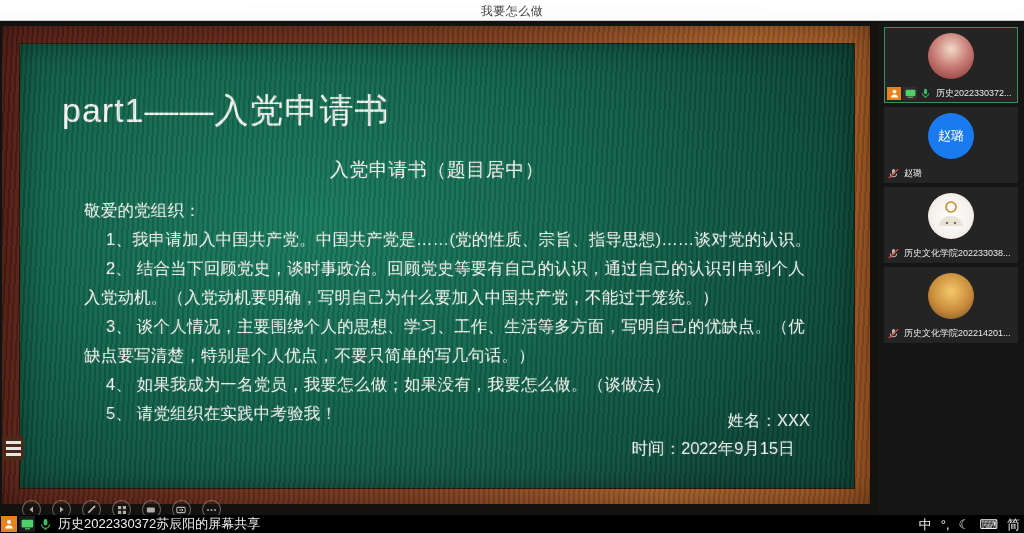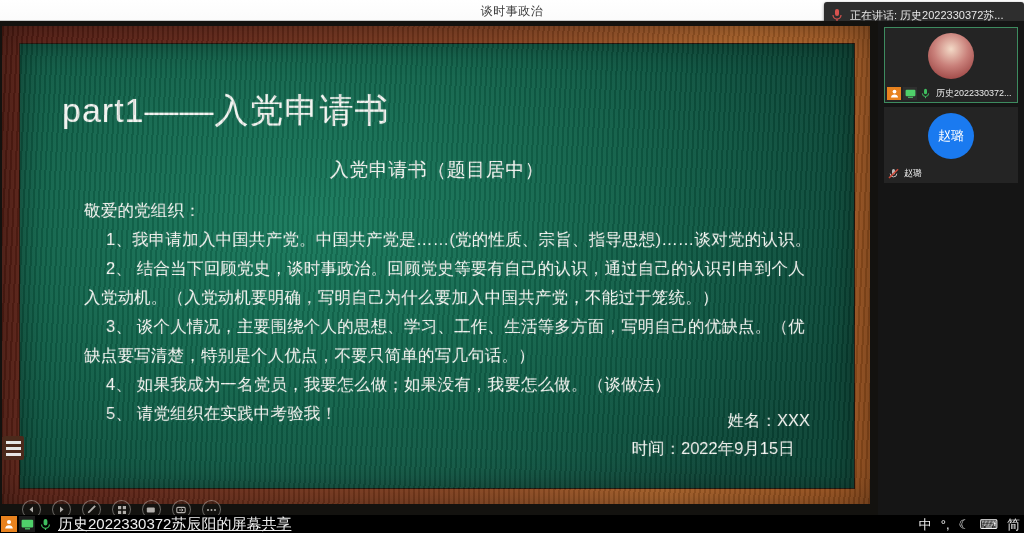--- a/index.html
+++ b/index.html
@@ -161,47 +161,37 @@
   
   .taskbar {
     position: absolute; left: 0; bottom: 0; width: 1024px; height: 18px;
     background: #000;
     display: flex; align-items: center;
   }
   .tb-icons { display:flex; align-items:center; gap: 2px; padding-left: 1px; }
   .tb-ico { width: 16px; height: 16px; display:flex; align-items:center; justify-content:center; }
   .tb-ico.host { background: #e8821e; }
   .tb-ico.share { background: #1c1c1c; }
-  .tb-label { font-size: 15px; color: #efefef; padding-left: 5px; white-space: nowrap; text-decoration: underline; }
+  .tb-label { font-size: 13px; color: #efefef; padding-left: 5px; white-space: nowrap; }
   .ime {
     position: absolute; right: 4px; bottom: 0; height: 18px;
     display: flex; align-items: center; gap: 9px;
     font-size: 13px; color: #f0f0f0;
   }
   .ime span { line-height: 1; }
 </style>
 </head>
 <body>
 
 <div id="app">
 
   <div class="titlebar">
-    <div class="titlebar-text">谈时事政治</div>
+    <div class="titlebar-text">我要怎么做</div>
   </div>
 
-  <div class="speaking-pill">
-    <div class="speaking-mic">
-      <svg width="12" height="14" viewBox="0 0 12 14" aria-hidden="true">
-        <rect x="4" y="1" width="4" height="7" rx="2" fill="#d9534f"></rect>
-        <path d="M2 7a4 4 0 0 0 8 0" stroke="#d9534f" stroke-width="1.2" fill="none"></path>
-        <line x1="6" y1="11" x2="6" y2="13" stroke="#d9534f" stroke-width="1.2"></line>
-      </svg>
-    </div>
-    <div class="speaking-text">正在讲话: 历史2022330372苏...</div>
-  </div>
 
   <div class="share-region">
 
     <div class="board-frame">
       <div class="board">
 
         <div class="slide-title">part1——入党申请书</div>
         <div class="slide-subtitle">入党申请书（题目居中）</div>
 
         <div class="slide-body">
@@ -310,22 +300,55 @@
           <svg width="11" height="11" viewBox="0 0 11 11">
               <rect x="4" y="1" width="3" height="5.4" rx="1.5" fill="#bdbdbd"></rect>
               <path d="M2.2 5.6a3.3 3.3 0 0 0 6.6 0" stroke="#bdbdbd" stroke-width="1" fill="none"></path>
               <line x1="1" y1="10" x2="10" y2="1.2" stroke="#d04a3a" stroke-width="1.6"></line>
             </svg>
         </div>
         <div class="tile-name">赵璐</div>
       </div>
     </div>
 
-
-
+    <div class="tile">
+      <div class="avatar" style="background:radial-gradient(circle at 50% 50%, #ffffff 0%, #f4f1ec 60%, #ddd7cd 100%);">
+        <svg width="40" height="40" viewBox="0 0 40 40">
+          <circle cx="20" cy="11" r="5" fill="none" stroke="#c98a2a" stroke-width="1.6"></circle>
+          <path d="M8 30c0-6 5.4-10 12-10s12 4 12 10z" fill="#e9e2d6"></path>
+          <circle cx="16" cy="27" r="1.2" fill="#7a6a55"></circle>
+          <circle cx="24" cy="27" r="1.2" fill="#7a6a55"></circle>
+        </svg>
+      </div>
+      <div class="tile-bar">
+        <div class="mic">
+          <svg width="11" height="11" viewBox="0 0 11 11">
+              <rect x="4" y="1" width="3" height="5.4" rx="1.5" fill="#bdbdbd"></rect>
+              <path d="M2.2 5.6a3.3 3.3 0 0 0 6.6 0" stroke="#bdbdbd" stroke-width="1" fill="none"></path>
+              <line x1="1" y1="10" x2="10" y2="1.2" stroke="#d04a3a" stroke-width="1.6"></line>
+            </svg>
+        </div>
+        <div class="tile-name">历史文化学院202233038...</div>
+      </div>
+    </div>
+
+
+    <div class="tile">
+      <div class="avatar" style="background:radial-gradient(circle at 50% 40%, #f3c96a 0%, #c98b3a 55%, #6b4a2a 100%);"></div>
+      <div class="tile-bar">
+        <div class="mic">
+          <svg width="11" height="11" viewBox="0 0 11 11">
+              <rect x="4" y="1" width="3" height="5.4" rx="1.5" fill="#bdbdbd"></rect>
+              <path d="M2.2 5.6a3.3 3.3 0 0 0 6.6 0" stroke="#bdbdbd" stroke-width="1" fill="none"></path>
+              <line x1="1" y1="10" x2="10" y2="1.2" stroke="#d04a3a" stroke-width="1.6"></line>
+            </svg>
+        </div>
+        <div class="tile-name">历史文化学院202214201...</div>
+      </div>
+    </div>
 
   </div>
 
   <div class="taskbar">
     <div class="tb-icons">
       <div class="tb-ico host">
         <svg width="10" height="10" viewBox="0 0 10 10">
             <circle cx="5" cy="3" r="2.1" fill="#fff"></circle>
             <path d="M1.2 9.6c0-2.2 1.8-3.4 3.8-3.4s3.8 1.2 3.8 3.4z" fill="#fff"></path>
           </svg>

